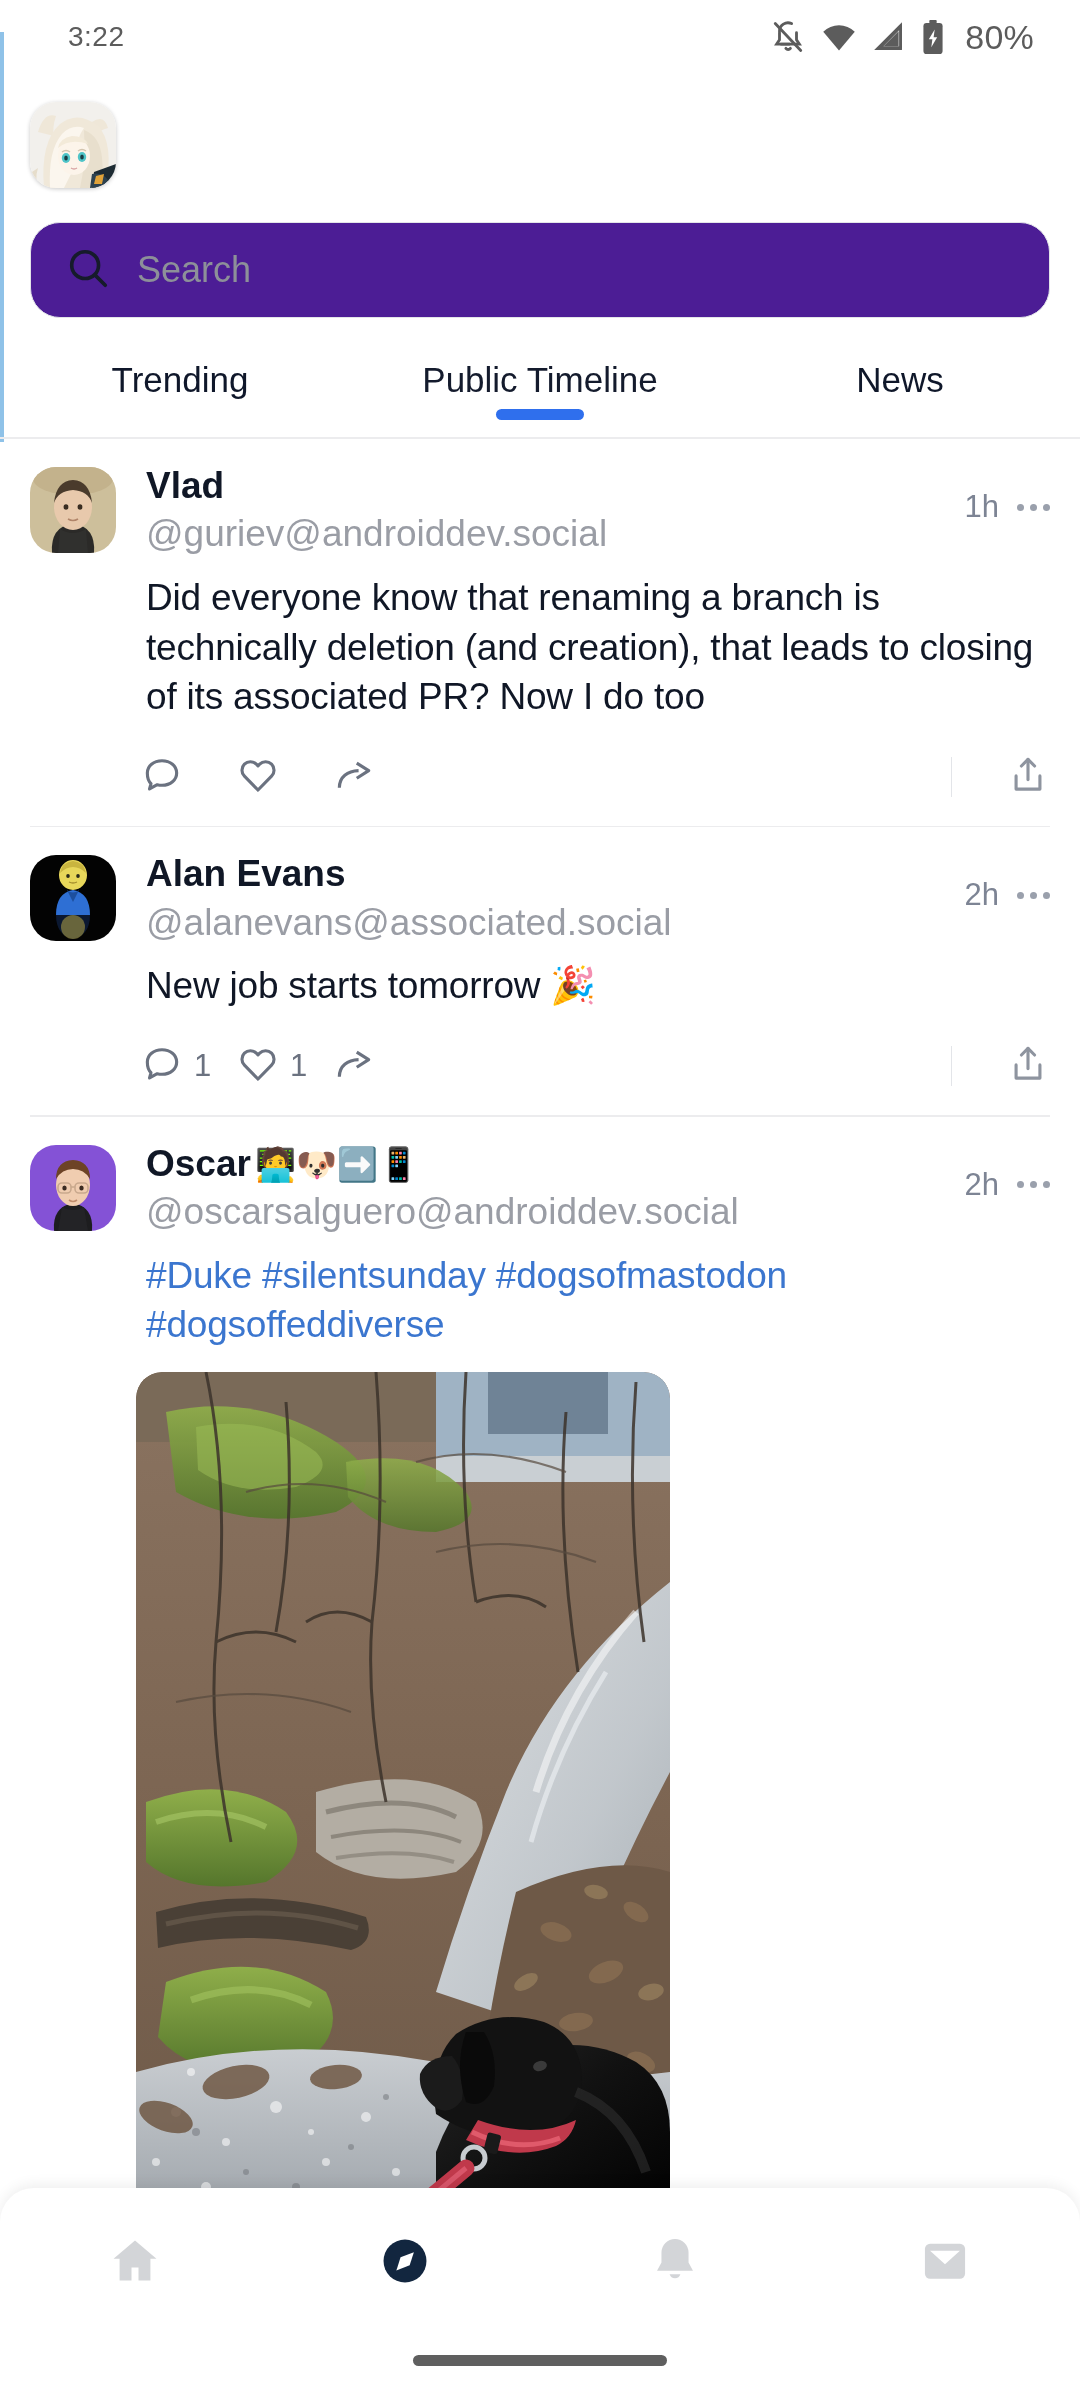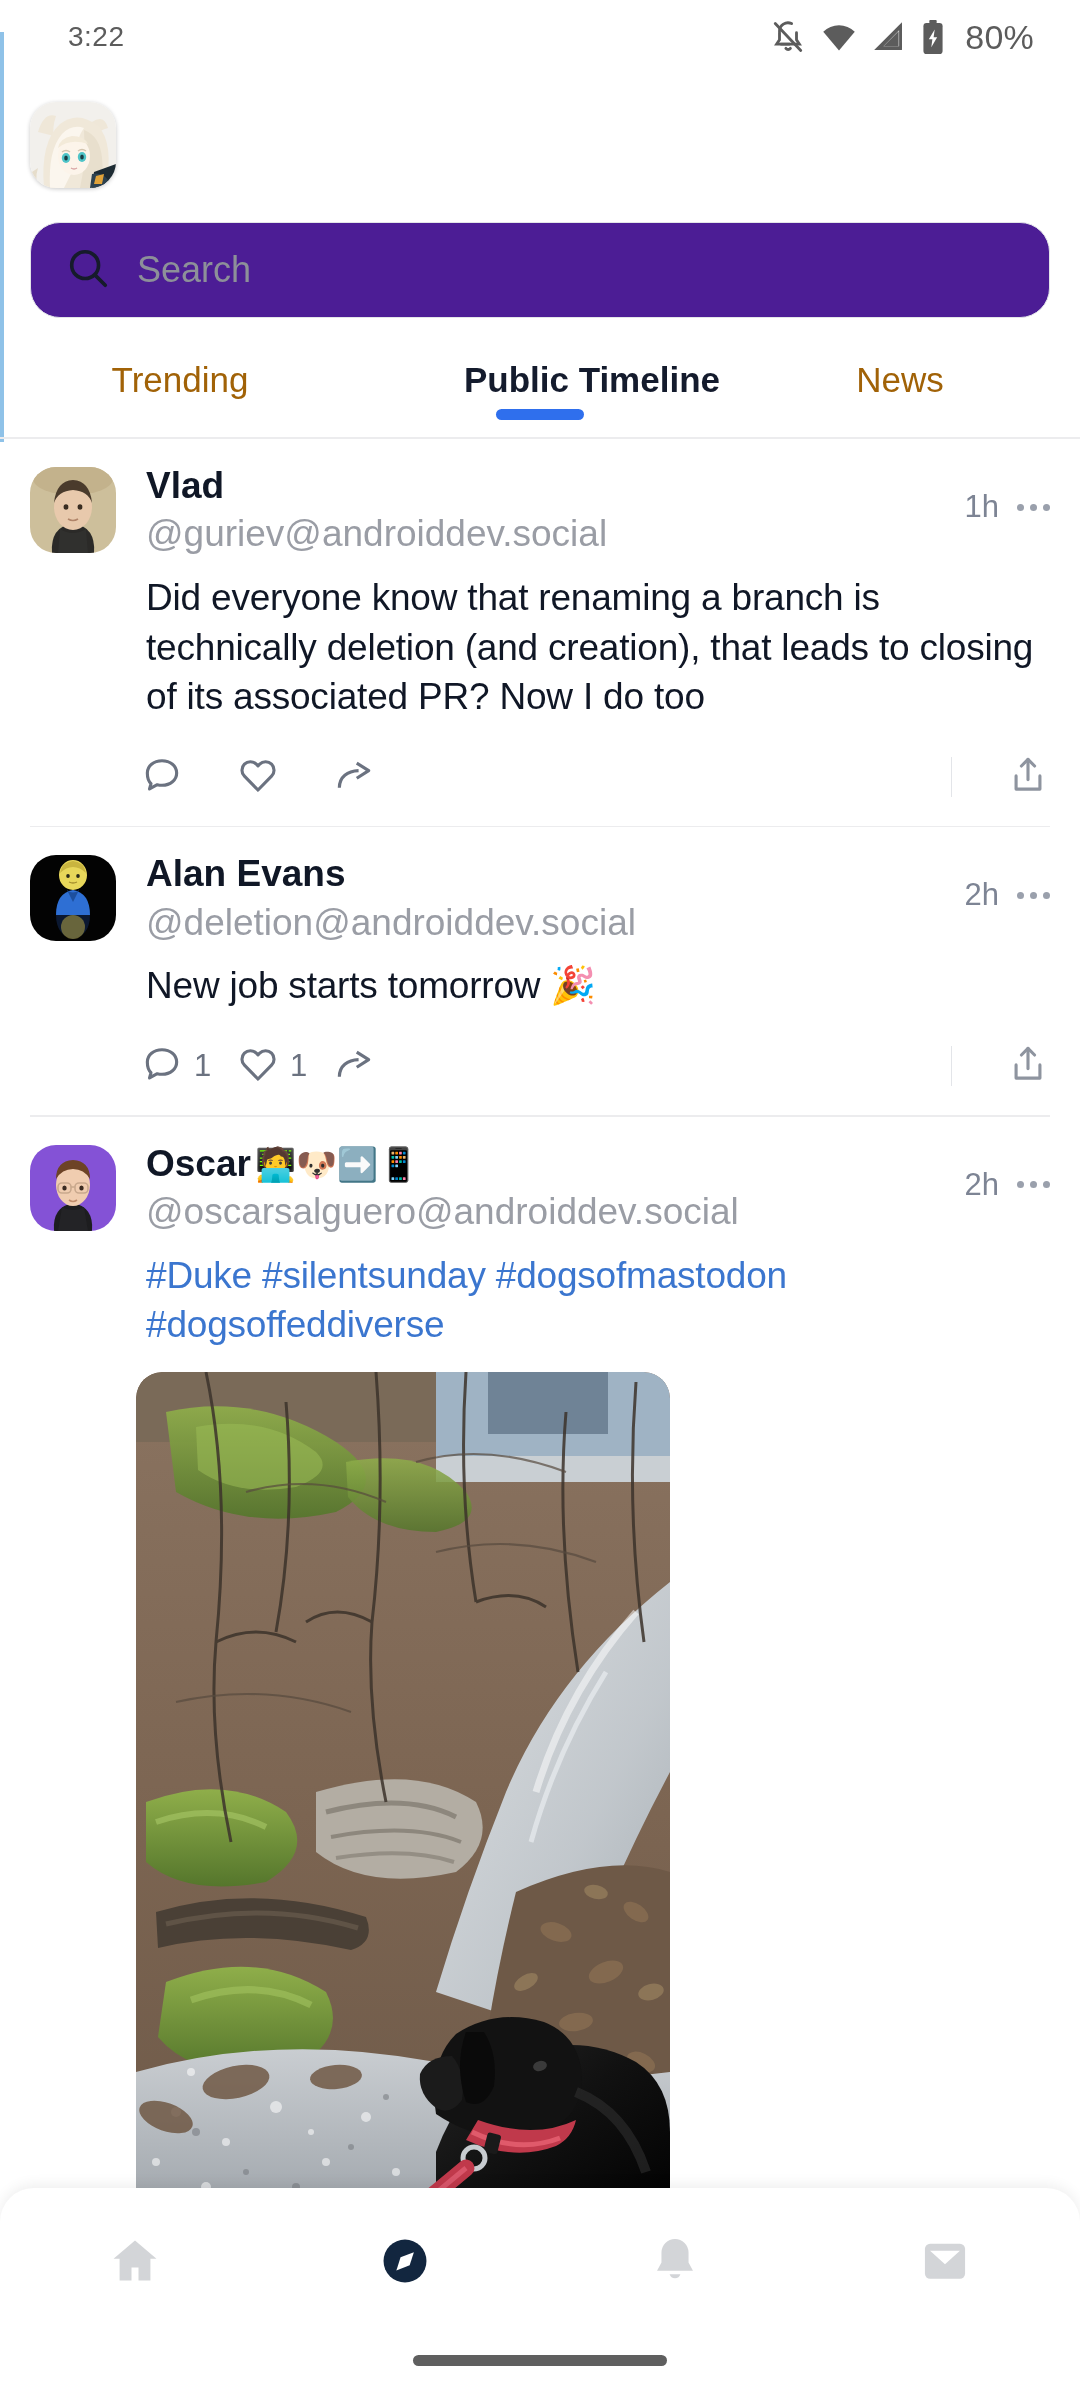--- a/index.html
+++ b/index.html
@@ -55,22 +55,22 @@
 
   
   .tabs {
     position:absolute; left:0; top:348px; width:1080px; height:84px;
     display:flex; align-items:flex-start;
   }
   .tab {
     flex:1; text-align:center; position:relative;
     font-size:35px; padding-top:12px;
   }
-  .tab.inactive { color:#a16207; }
-  .tab.active { color:#141b2d; font-weight:bold;text-align:right; }
+  .tab.inactive { color:#0f172a; }
+  .tab.active { color:#141b2d; font-weight:normal; }
   .tab-indicator {
     position:absolute; left:50%; transform:translateX(-50%);
     bottom:-20px; width:88px; height:11px; border-radius:6px; background:#2f6fed;
   }
   .tabs-divider {
     position:absolute; left:0; top:437px; width:1080px; height:1.5px; background:#ececee;
   }
 
   
   .feed { position:absolute; left:0; top:439px; width:1080px; }
@@ -313,21 +313,21 @@
             <path d="M26 60 Q26 38 43 35 Q60 38 60 60 Z" fill="#2e6fd4"></path>
             <path d="M37 35 L43 47 L49 35 Q43 40 37 35 Z" fill="#1d4f9e"></path>
             <path d="M26 60 Q26 80 43 84 Q60 80 60 60 Z" fill="#16336b" opacity="0.45"></path>
             <ellipse cx="43" cy="72" rx="12" ry="12" fill="#a79a44" opacity="0.6"></ellipse>
           </svg>
         </div>
         <div class="post-names">
           <div class="post-display">
             <span>Alan Evans</span>
           </div>
-          <div class="post-handle">@deletion@androiddev.social</div>
+          <div class="post-handle">@alanevans@associated.social</div>
         </div>
         <div class="post-meta">
           <span class="post-time">2h</span>
           <span class="more-icon">
               <i></i>
               <i></i>
               <i></i>
             </span>
         </div>
       </div>

